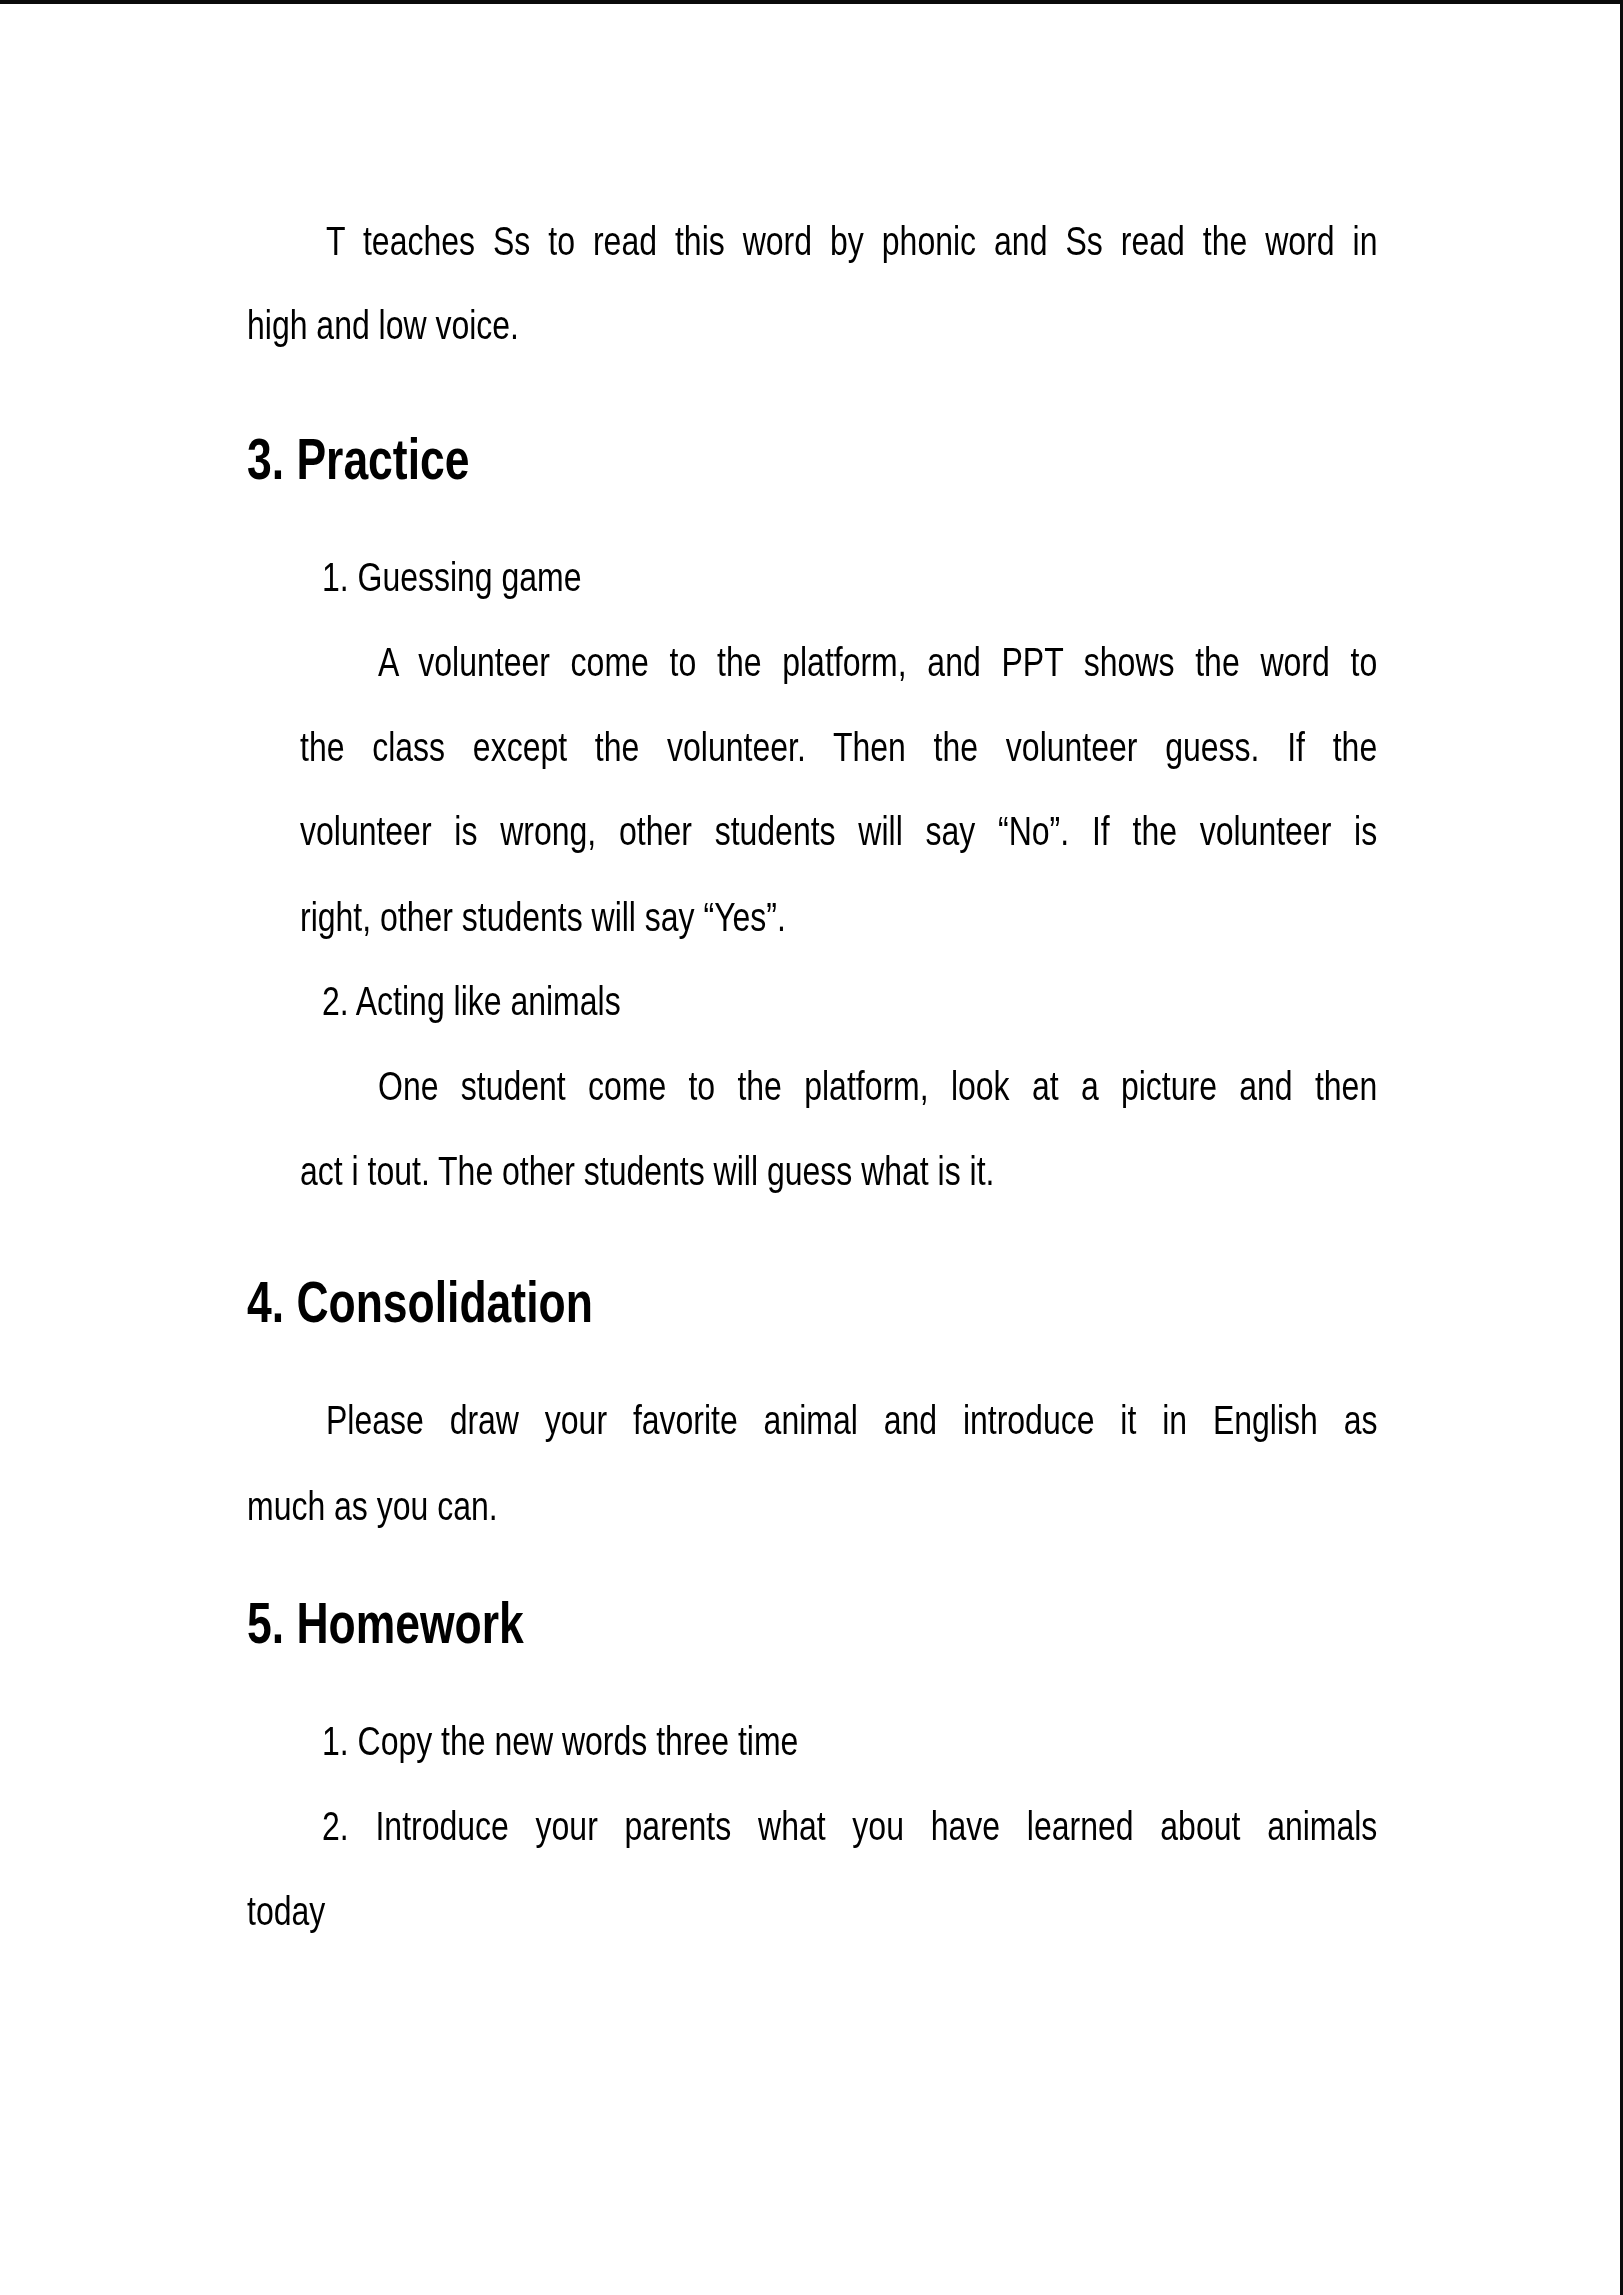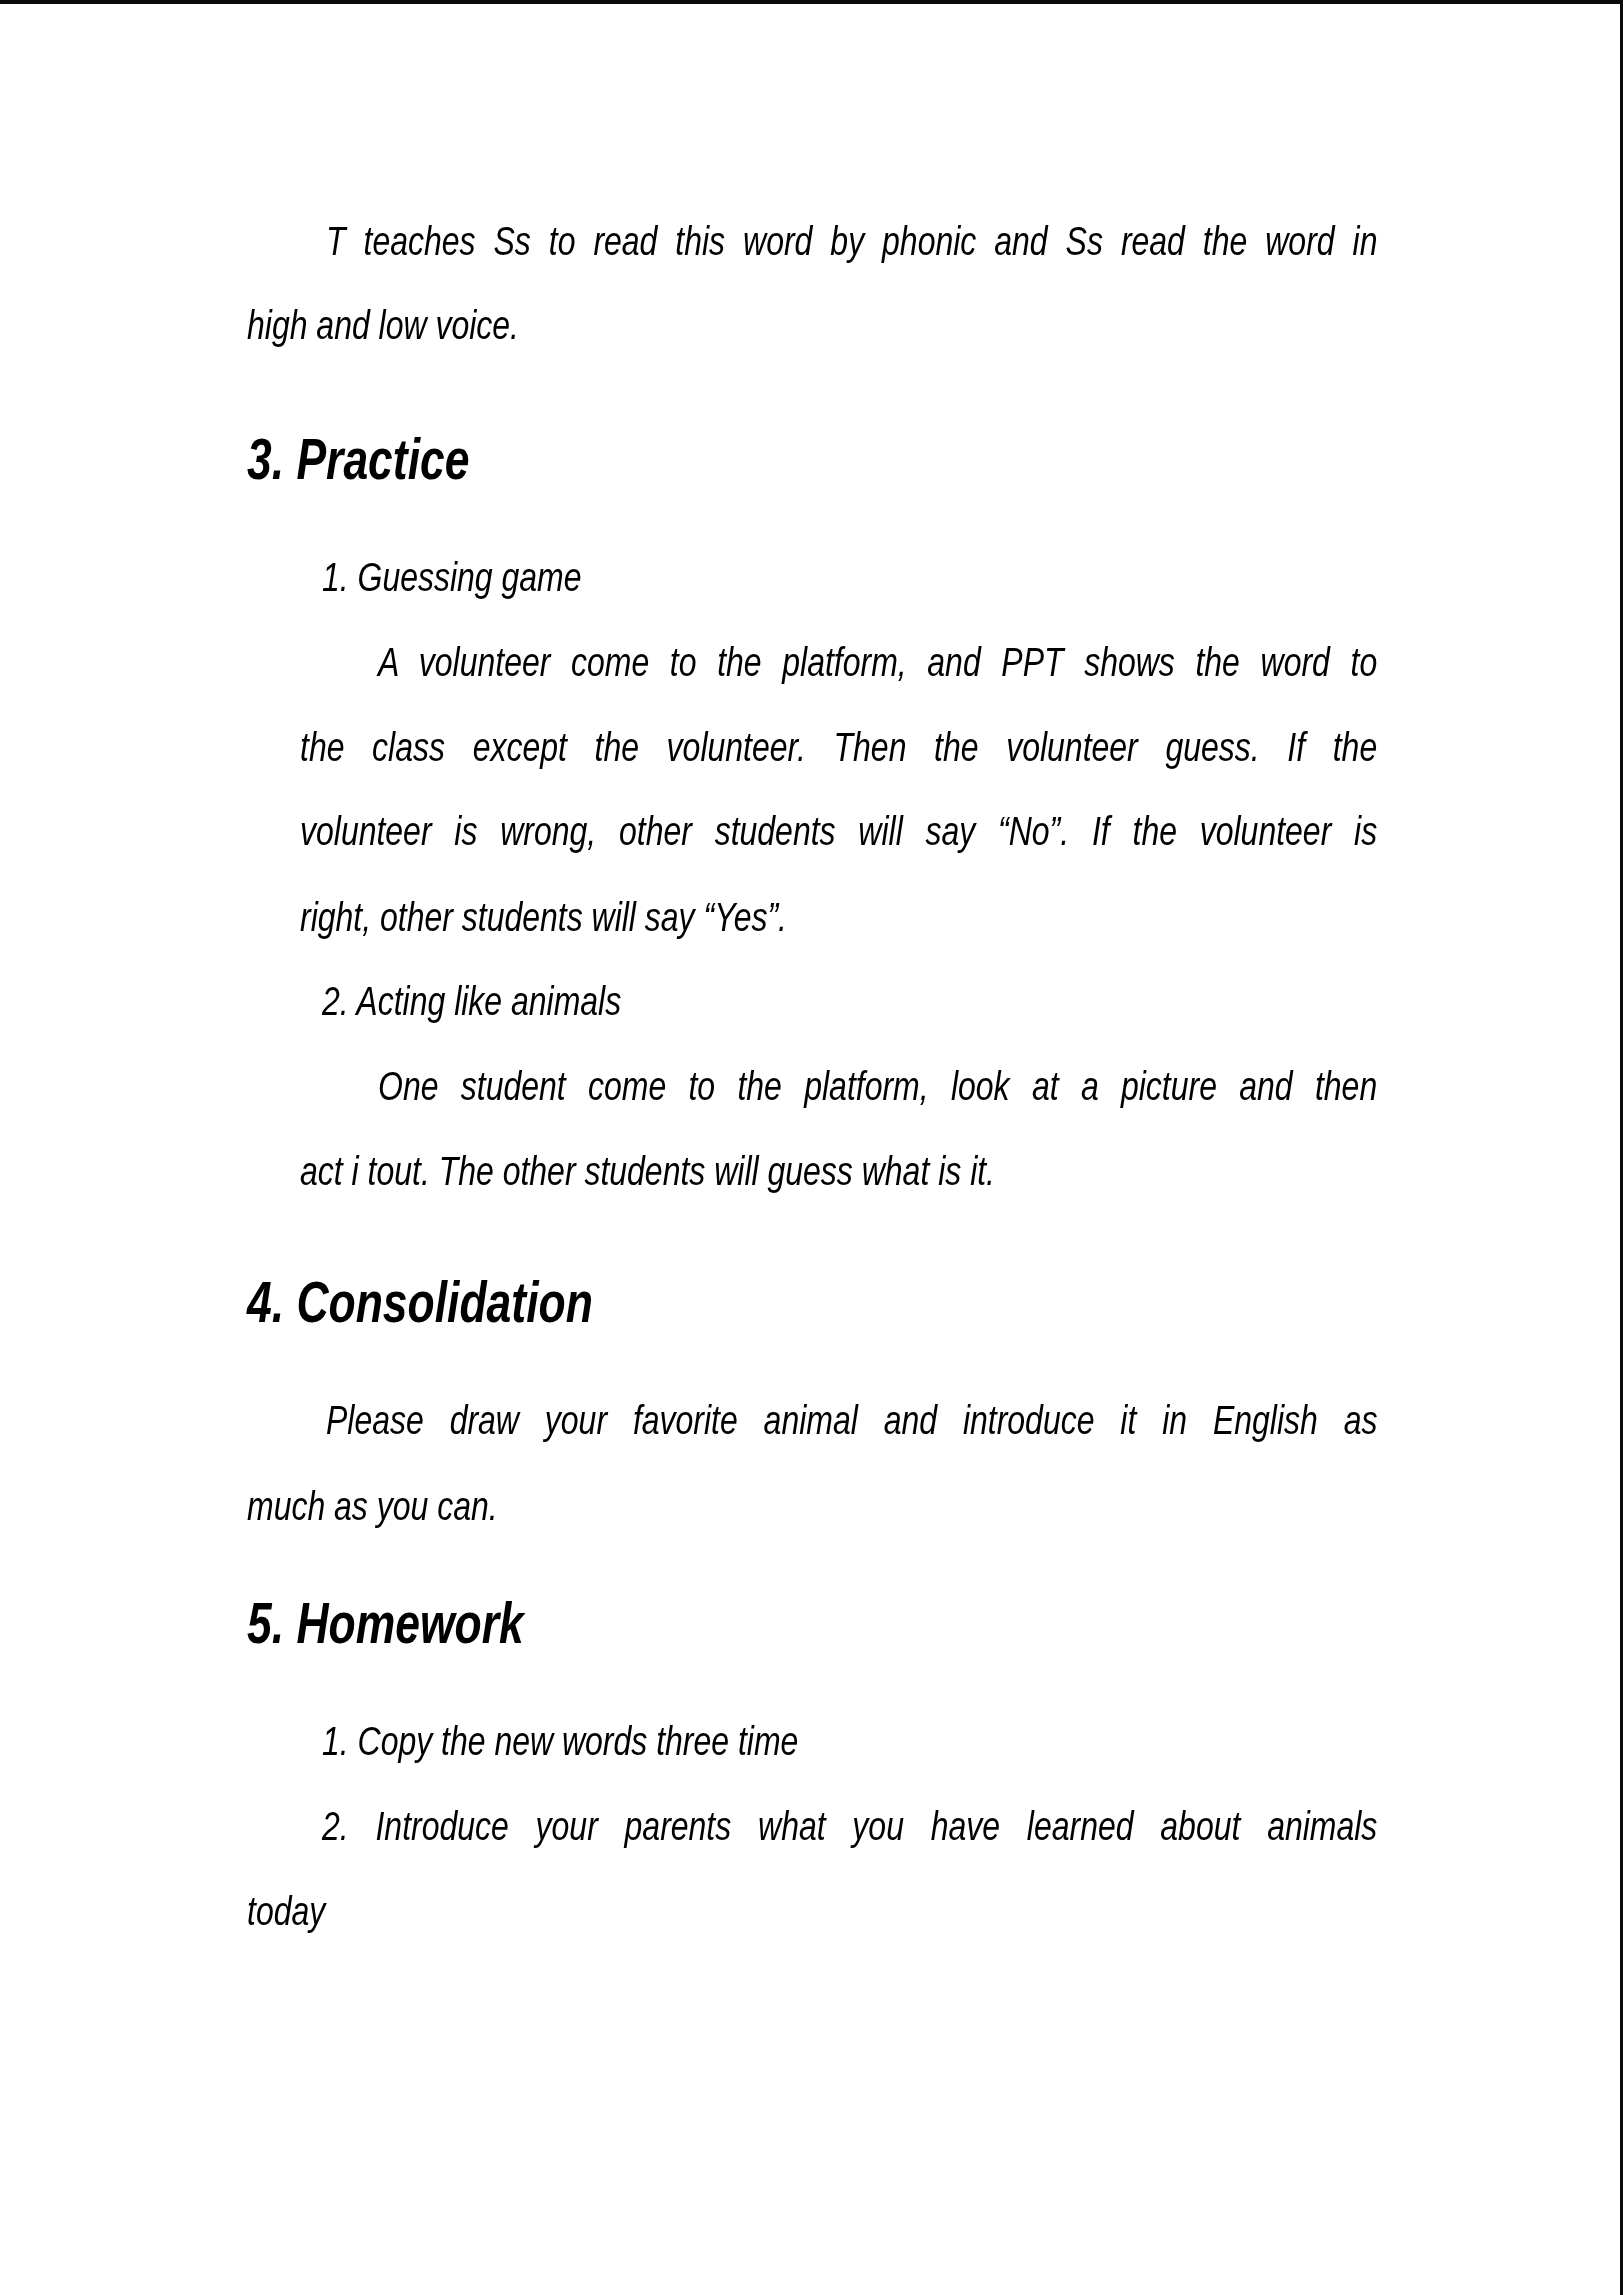--- a/index.html
+++ b/index.html
@@ -8,21 +8,20 @@
     background: #ffffff;
   }
   .page {
     position: relative;
     width: 1623px;
     height: 2295px;
     background: #ffffff;
     overflow: hidden;
     font-family: "Liberation Sans", sans-serif;
     color: #000000;
-    font-style: italic;
   }
   
   .edge-top {
     position: absolute;
     top: 0; left: 0;
     width: 1623px; height: 4.1px;
     background: #0a0a0a;
   }
   .edge-right {
     position: absolute;

